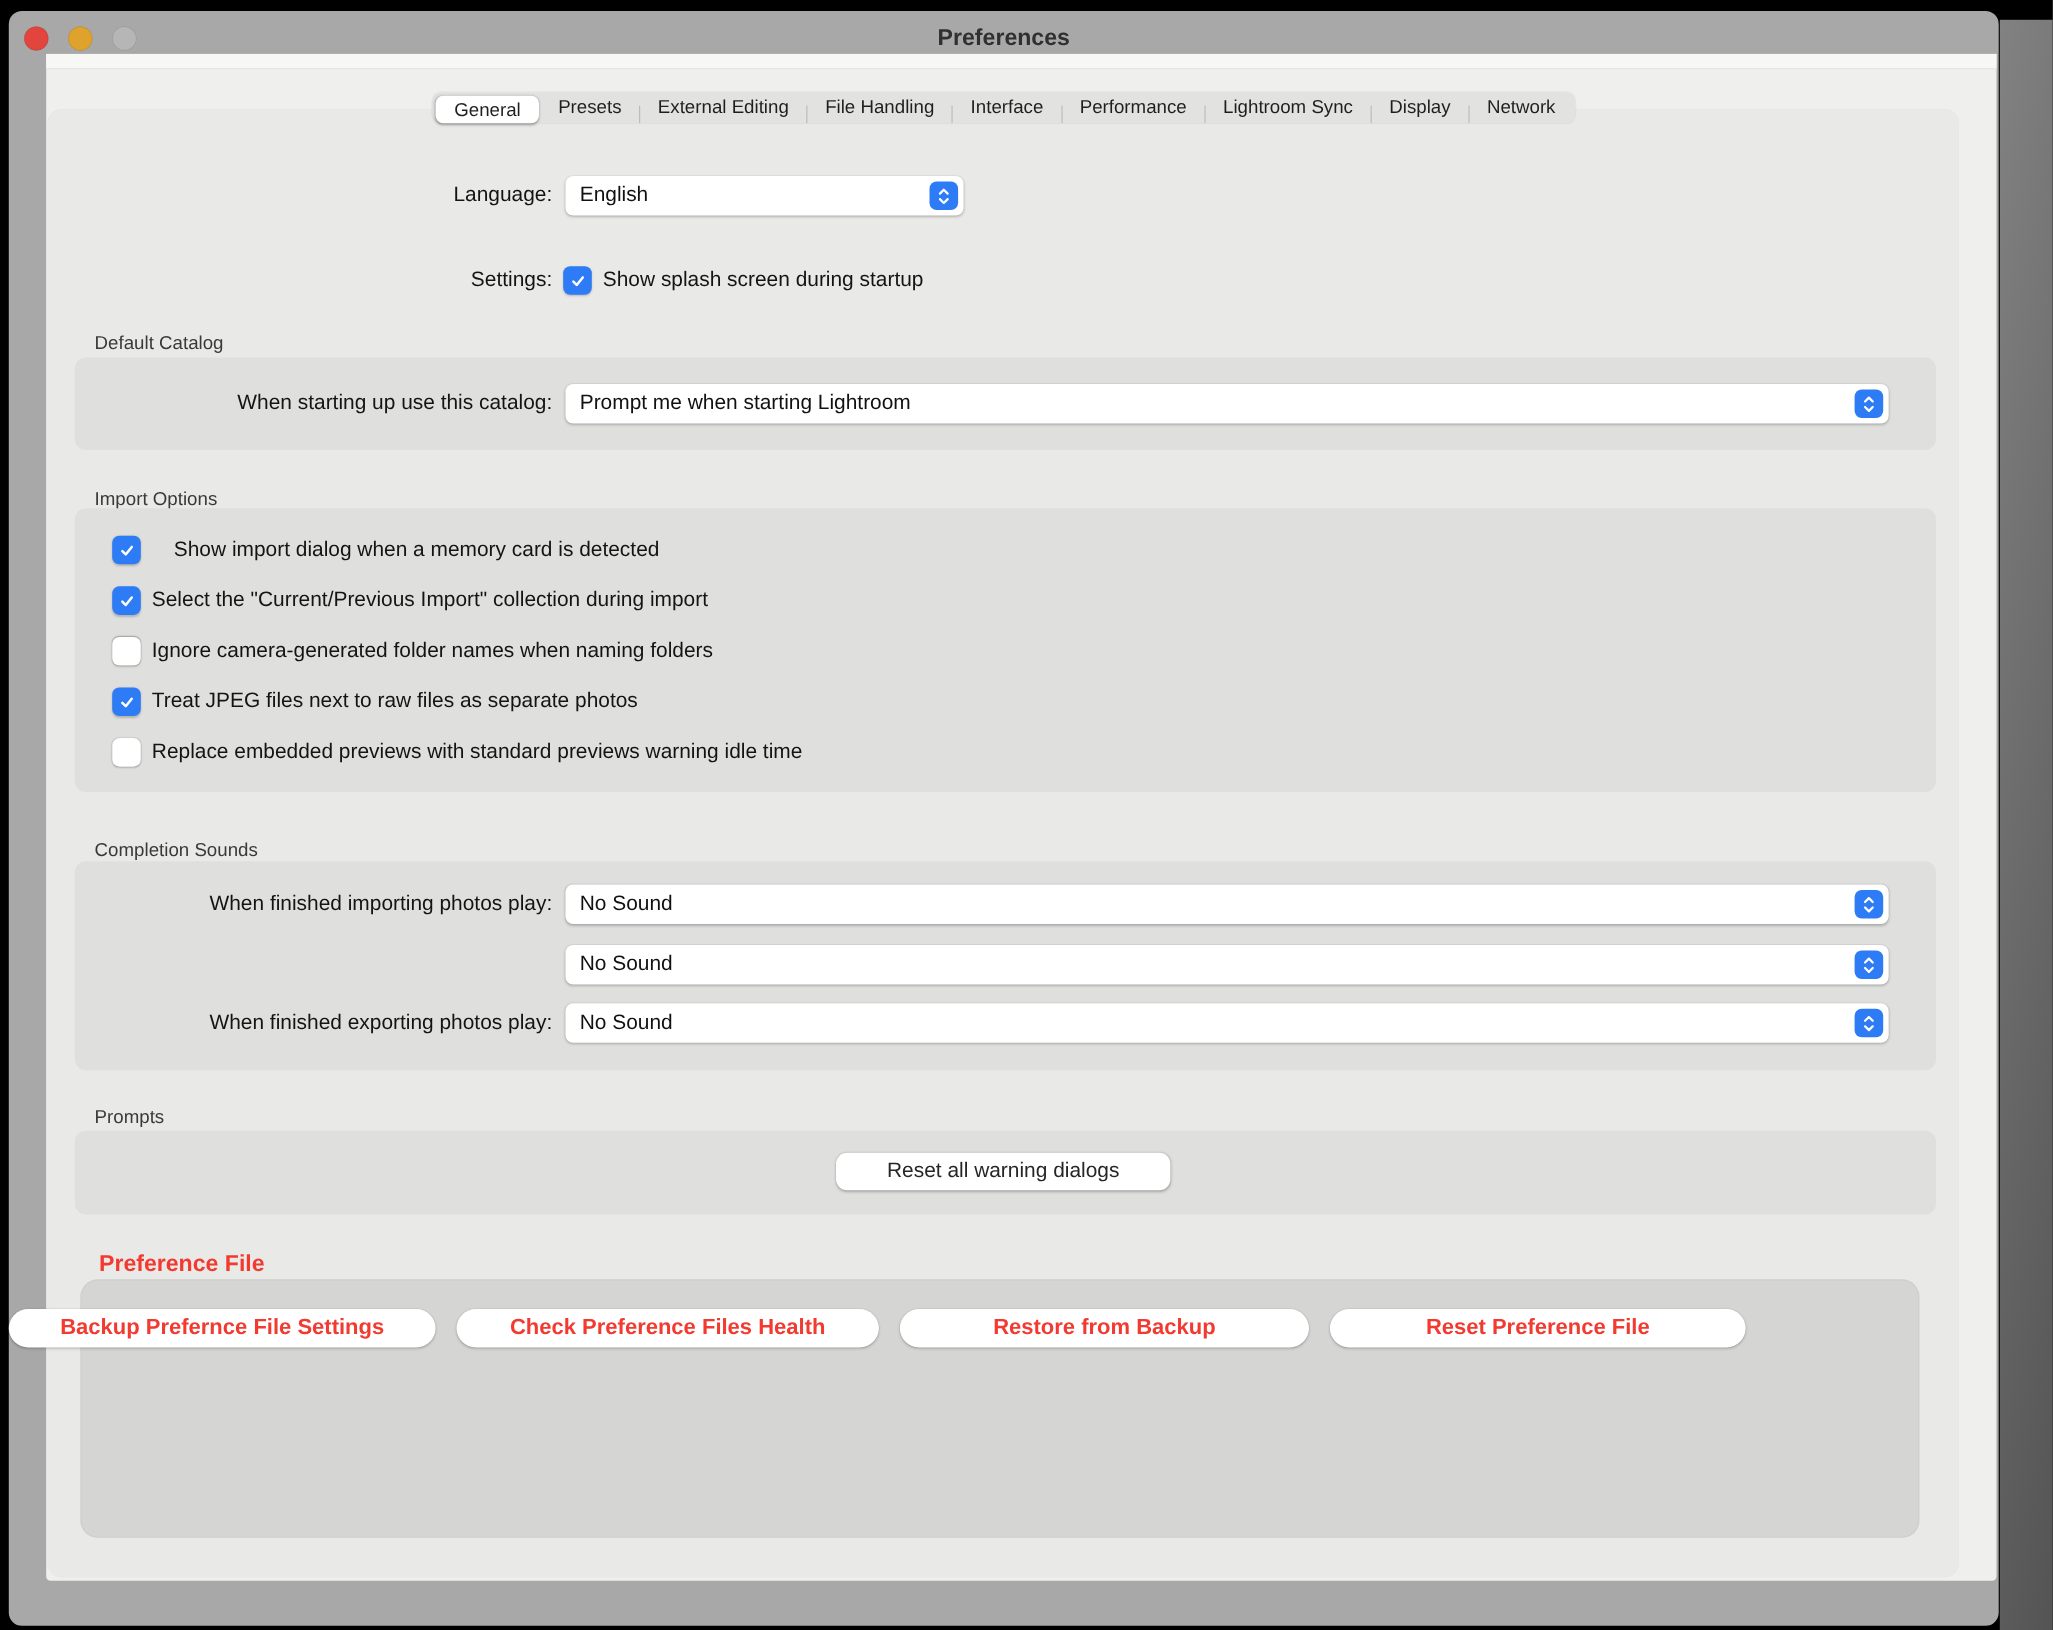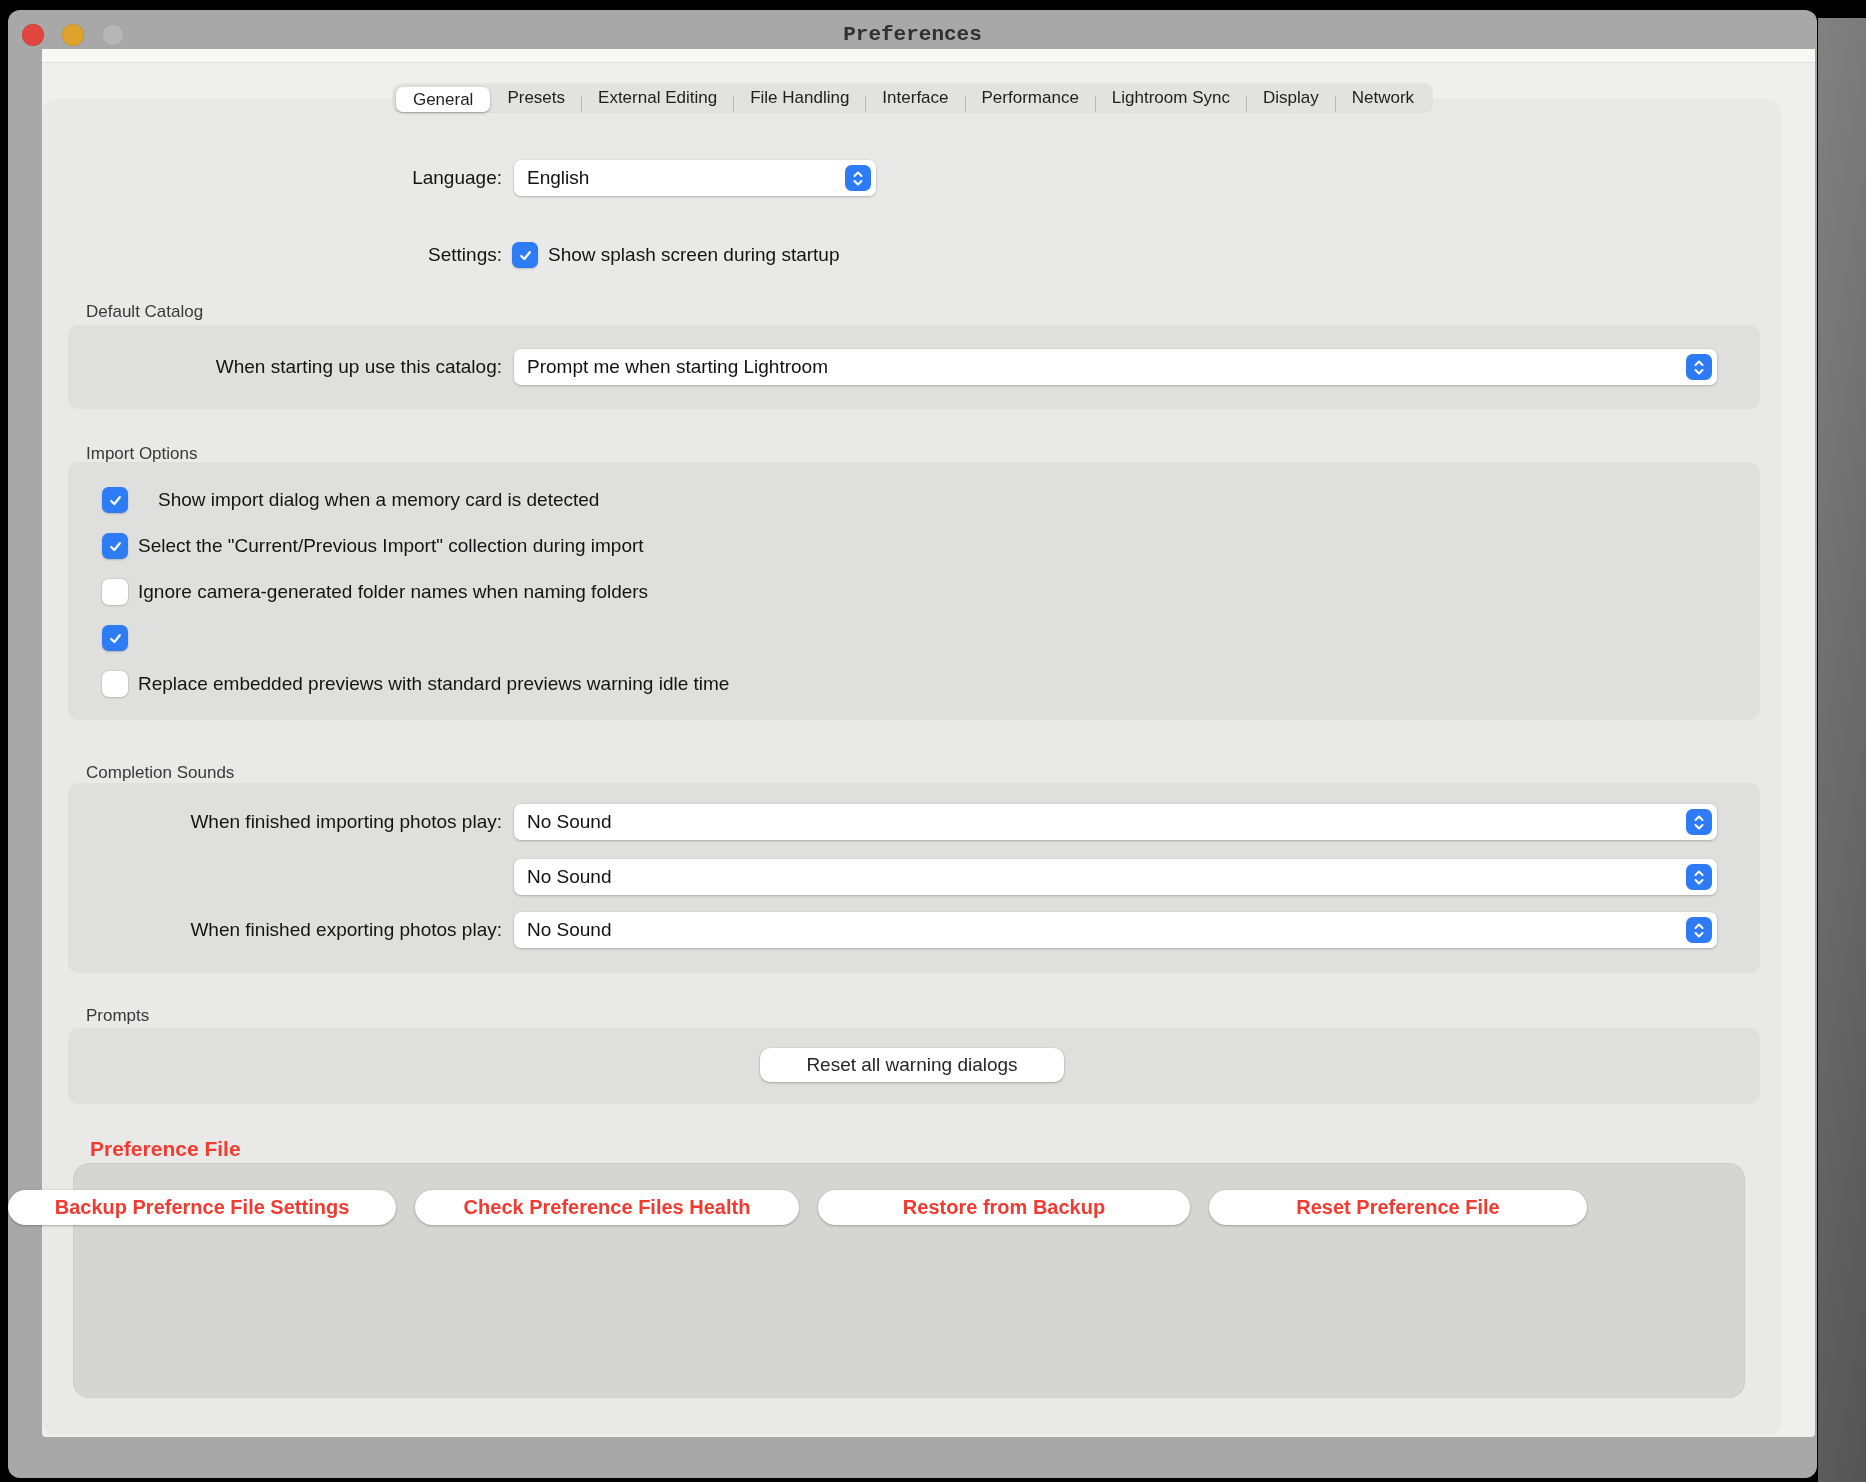--- a/index.html
+++ b/index.html
@@ -3,21 +3,21 @@
 <meta charset="utf-8">
 <style>
   html,body{margin:0;padding:0;background:#000;}
   body{width:1866px;height:1482px;position:relative;overflow:hidden;
        font-family:"Liberation Sans","DejaVu Sans",sans-serif;color:#141414;}
   .bg-right{position:absolute;left:1818px;top:18px;width:48px;height:1464px;
        background:linear-gradient(100deg,#828282,#545454);}
   .window{position:absolute;left:8px;top:10px;width:1809px;height:1468px;
        background:#a8a8a8;border-radius:12px;}
   
-  .titlebar{position:absolute;left:0;top:0;right:0;height:54px;font-family:Liberation Mono, monospace;}
+  .titlebar{position:absolute;left:0;top:0;right:0;height:54px;}
   .lights{position:absolute;left:14px;top:14px;display:flex;gap:18px;}
   .light{width:22px;height:22px;border-radius:50%;box-shadow:inset 0 0 1px rgba(0,0,0,.35);}
   .light.red{background:#e1453e;} .light.yellow{background:#dfa32d;} .light.gray{background:#b6b6b6;}
   .win-title{position:absolute;left:0;right:0;top:13px;text-align:center;
        font-size:21px;font-weight:bold;color:#303030;}
   
   .sheet{position:absolute;left:34px;top:39px;width:1773px;height:1388px;background:#efefee;
        border-radius:0 0 4px 4px;}
   .sheet-topstrip{position:absolute;left:0;top:0;right:0;height:13px;background:#f7f7f6;
        border-bottom:1px solid rgba(0,0,0,.09);}
@@ -151,20 +151,21 @@
   <div class="checkbox" style="left:94px;top:569px;">
     
   </div>
   <div class="check-text" style="left:130px;top:569px;">Ignore camera-generated folder names when naming folders</div>
 
   <div class="checkbox checked" style="left:94px;top:615px;">
     <svg width="15" height="15" viewBox="0 0 14 14">
         <path d="M3 7.4 L5.9 10.3 L11 3.9" stroke="#fff" stroke-width="2.1" fill="none" stroke-linecap="round" stroke-linejoin="round"></path>
       </svg>
   </div>
+  <div class="check-text" style="left:130px;top:615px;">Treat JPEG files next to raw files as separate photos</div>
 
   <div class="checkbox" style="left:94px;top:661px;">
     
   </div>
   <div class="check-text" style="left:130px;top:661px;">Replace embedded previews with standard previews warning idle time</div>
 
   <div class="section-label" style="top:753px;">Completion Sounds</div>
   <div class="panel" style="top:773px;height:190px;"></div>
 
   <div class="row-label" style="top:794px;">When finished importing photos play:</div>

